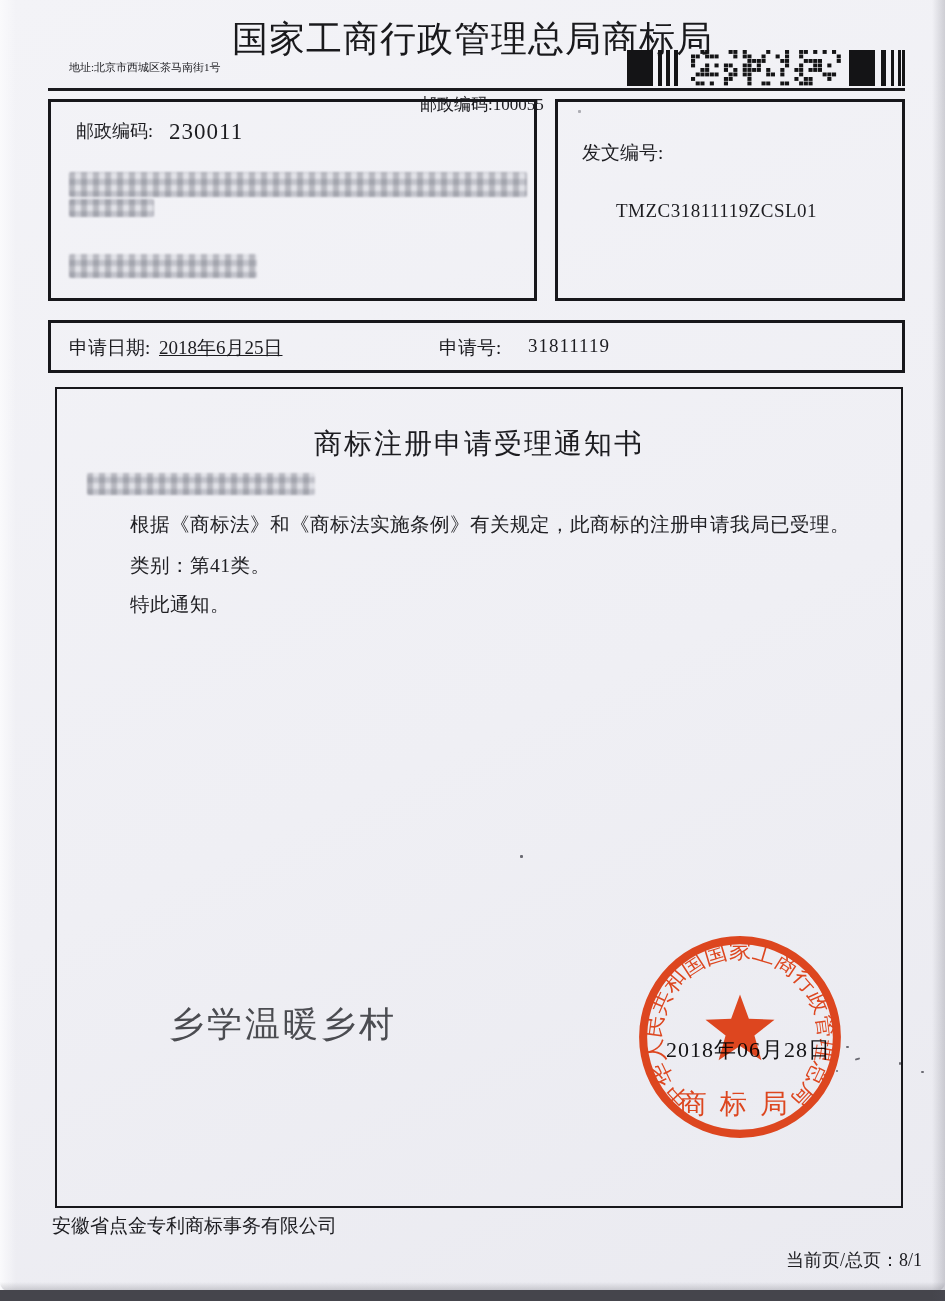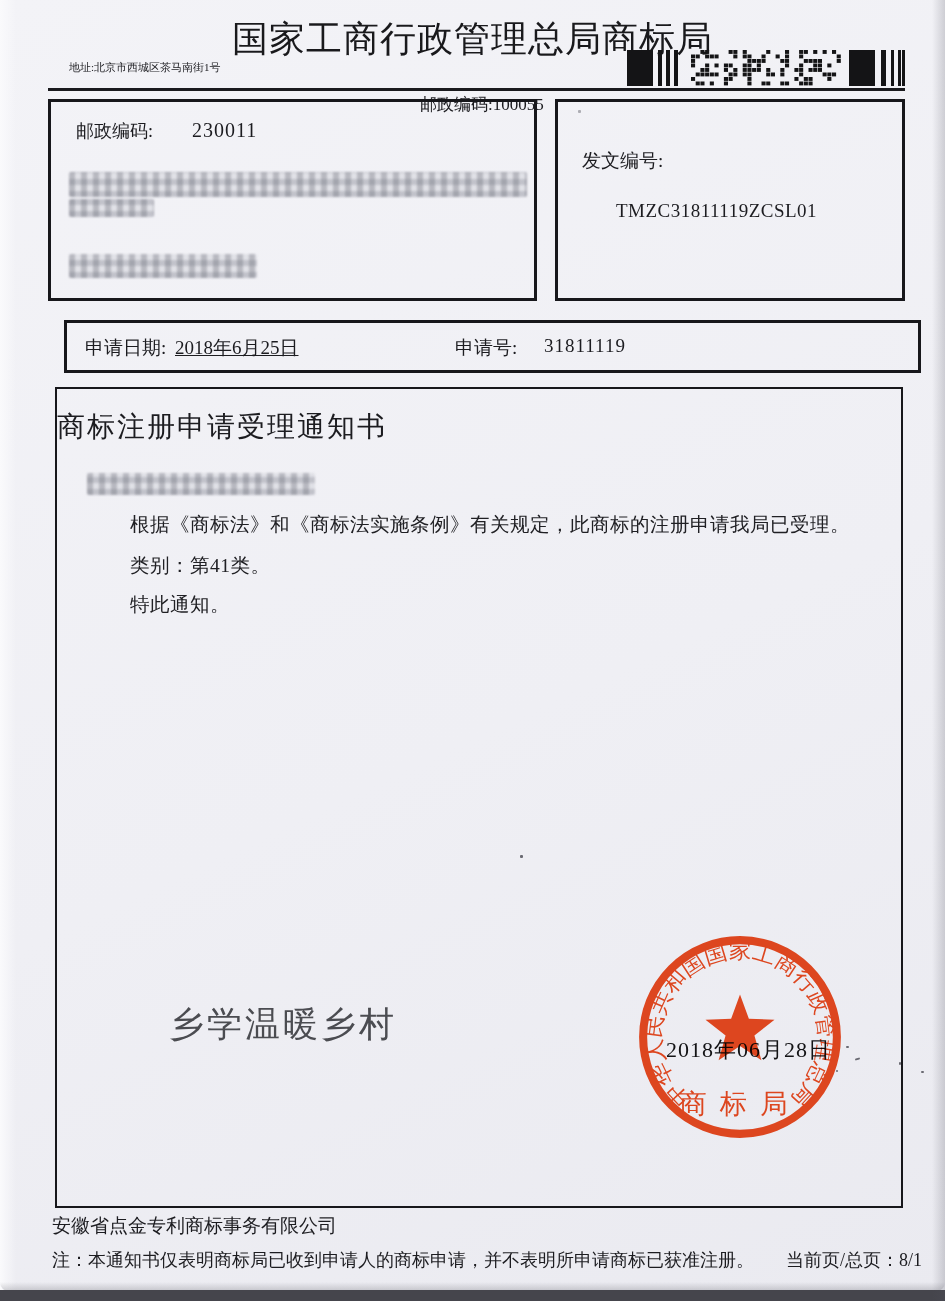--- a/index.html
+++ b/index.html
@@ -152,41 +152,41 @@
         <rect x="264" y="1" width="3" height="36" fill="#141416"></rect>
         <rect x="271" y="1" width="3" height="36" fill="#141416"></rect>
         <rect x="275" y="1" width="3" height="36" fill="#141416"></rect>
       </svg>
   </div>
 
   <div class="rule" style="left:48px;top:88px;width:857px;height:3px;"></div>
 
   <div class="box" style="left:48px;top:99px;width:483px;height:196px;">
     <div class="t" style="left:25px;top:17px;font-size:18px;">邮政编码:</div>
-    <div class="t" style="left:141px;top:17px;font-size:20px;letter-spacing:1px;">230011</div>
+    <div class="t" style="left:118px;top:17px;font-size:23px;letter-spacing:1px;">230011</div>
     <div class="redact" style="left:18px;top:70px;width:458px;height:25px;"></div>
     <div class="redact" style="left:18px;top:97px;width:85px;height:18px;"></div>
     <div class="redact" style="left:18px;top:152px;width:188px;height:24px;"></div>
   </div>
 
   <div class="box" style="left:555px;top:99px;width:344px;height:196px;">
     <div class="speck" style="left:20px;top:8px;width:3px;height:3px;opacity:.5;"></div>
-    <div class="t" style="left:24px;top:46px;font-size:19px;">发文编号:</div>
+    <div class="t" style="left:24px;top:38px;font-size:19px;">发文编号:</div>
     <div class="t" style="left:58px;top:98px;font-size:19px;letter-spacing:.5px;">TMZC31811119ZCSL01</div>
   </div>
 
-  <div class="box" style="left:64px;top:320px;width:851px;height:47px;">
+  <div class="box" style="left:48px;top:320px;width:851px;height:47px;">
     <div class="t" style="left:18px;top:12px;font-size:19px;">申请日期:</div>
     <div class="t" style="left:108px;top:12px;font-size:19px;text-decoration:underline;">2018年6月25日</div>
     <div class="t" style="left:388px;top:12px;font-size:19px;">申请号:</div>
     <div class="t" style="left:465px;top:12px;font-size:19px;letter-spacing:1px;margin-left:12px;">31811119</div>
   </div>
 
   <div class="box" style="left:55px;top:387px;width:844px;height:817px;border-width:2.5px;">
-    <div class="t notice-title" style="left:0;top:19px;width:844px;text-align:left;font-family:Liberation Serif, serif;">商标注册申请受理通知书</div>
+    <div class="t notice-title" style="left:0;top:36px;width:844px;text-align:center;font-family:Liberation Serif, serif;">商标注册申请受理通知书</div>
     <div class="redact" style="left:30px;top:84px;width:228px;height:22px;"></div>
     <div class="t body-line" style="left:73px;top:122px;">根据《商标法》和《商标法实施条例》有关规定，此商标的注册申请我局已受理。</div>
     <div class="t body-line" style="left:73px;top:163px;">类别：第41类。</div>
     <div class="t body-line" style="left:73px;top:202px;">特此通知。</div>
     <div class="trademark" style="left:112px;top:612px;">乡学温暖乡村</div>
   </div>
 
   <svg class="seal-svg" style="left:629px;top:926px;" width="222" height="222" viewBox="0 0 220 220">
     <defs>
       <path id="seal-arc" d="M 62 171.5 A 78 78 0 1 1 158 171.5" fill="none"></path>
@@ -201,21 +201,20 @@
   <div class="seal-date t" style="left:666px;top:1035px;">2018年06月28日</div>
 
   <div class="speck" style="left:520px;top:855px;width:3px;height:3px;"></div>
   <div class="speck" style="left:846px;top:1046px;width:3px;height:2px;"></div>
   <div class="speck" style="left:855px;top:1058px;width:5px;height:2px;transform:rotate(-15deg);"></div>
   <div class="speck" style="left:836px;top:1070px;width:2px;height:2px;"></div>
   <div class="speck" style="left:899px;top:1062px;width:2px;height:3px;"></div>
   <div class="speck" style="left:921px;top:1071px;width:3px;height:2px;"></div>
 
   <div class="t" style="left:52px;top:1213px;font-size:19px;">安徽省点金专利商标事务有限公司</div>
-  <div class="t" style="left:52px;top:1248px;font-size:18px;">注：本通知书仅表明商标局已收到申请人的商标申请，并不表明所申请商标已获准注册。</div>
   <div class="t" style="left:786px;top:1248px;font-size:18px;">
     <span>当前页/总页：</span><span>8/1</span>
   </div>
 
   <div class="paper-bottom-curve"></div>
   <div class="edge-bottom"></div>
   <div class="edge-right"></div>
 </div>
 
 </body></html>

